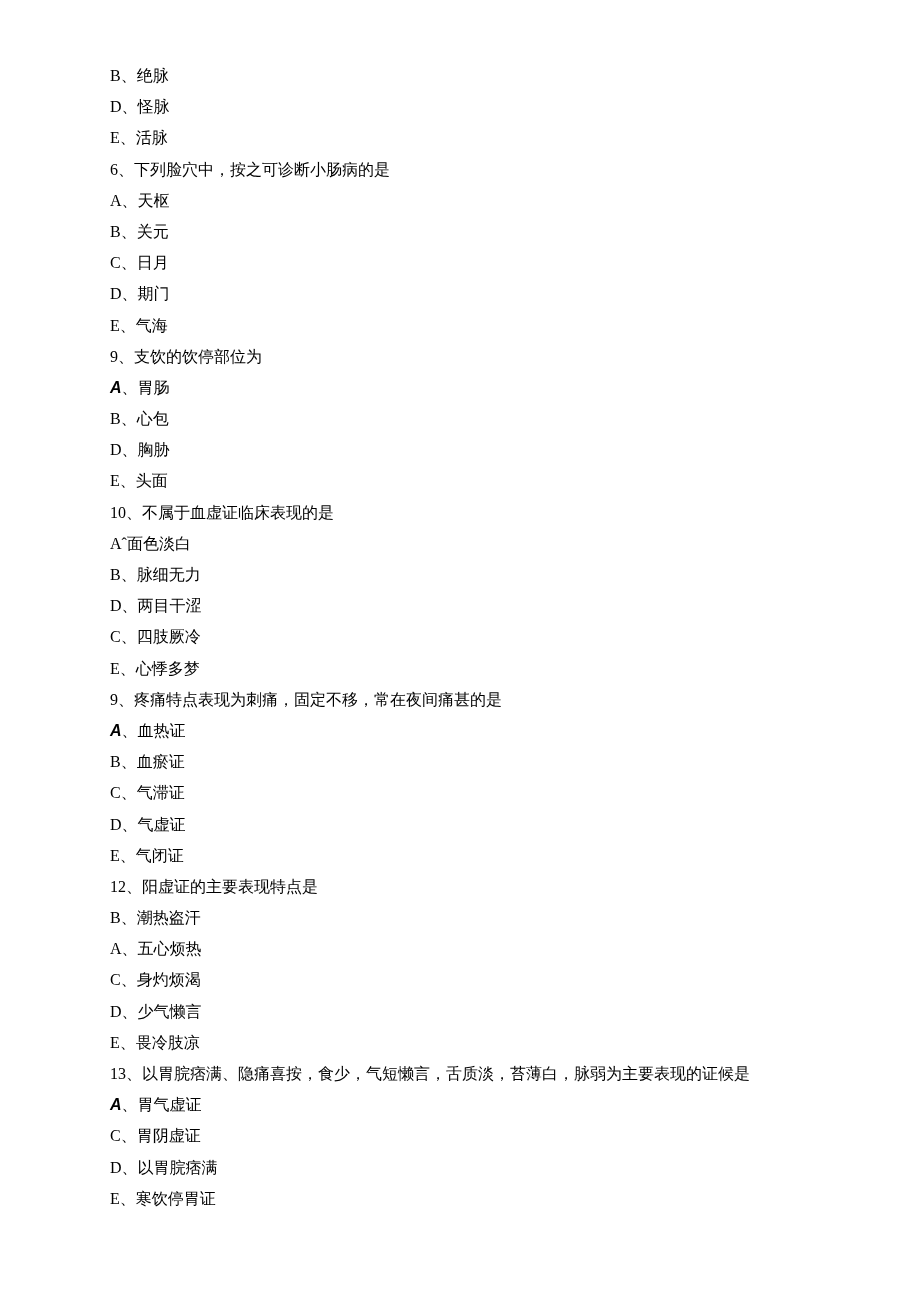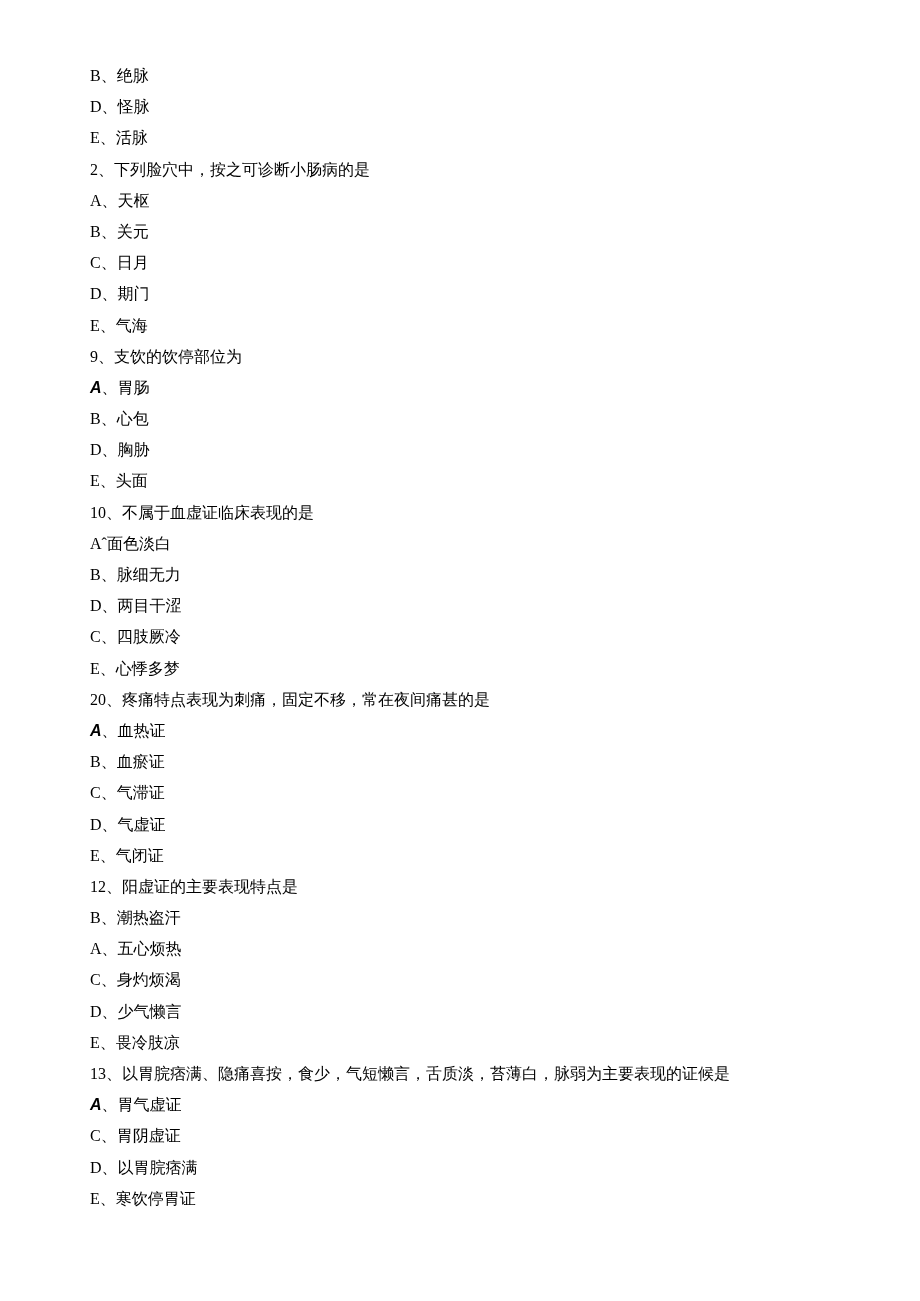--- a/index.html
+++ b/index.html
@@ -11,52 +11,53 @@
       background: #ffffff;
       font-family: "SimSun", "宋体", serif;
       font-size: 16px;
       color: #000000;
       line-height: 1.95;
       padding: 60px 90px 60px 90px;
       width: 920px;
     }
     .line {
       white-space: nowrap;
+      margin-left: 20px;
     }
     .italic {
       font-style: italic;
       font-family: Arial, sans-serif;
       font-weight: 600;
     }
   </style>
 </head>
 <body>
 
 <div id="content">
     <div class="line">B、绝脉</div>
     <div class="line">D、怪脉</div>
     <div class="line">E、活脉</div>
-    <div class="line">2、下列脸穴中，按之可诊断小肠病的是</div>
+    <div class="line">6、下列脸穴中，按之可诊断小肠病的是</div>
     <div class="line">A、天枢</div>
     <div class="line">B、关元</div>
     <div class="line">C、日月</div>
     <div class="line">D、期门</div>
     <div class="line">E、气海</div>
     <div class="line">9、支饮的饮停部位为</div>
     <div class="line"><span class="italic">A</span><span>、胃肠</span></div>
     <div class="line">B、心包</div>
     <div class="line">D、胸胁</div>
     <div class="line">E、头面</div>
     <div class="line">10、不属于血虚证临床表现的是</div>
     <div class="line">Aˆ面色淡白</div>
     <div class="line">B、脉细无力</div>
     <div class="line">D、两目干涩</div>
     <div class="line">C、四肢厥冷</div>
     <div class="line">E、心悸多梦</div>
-    <div class="line">20、疼痛特点表现为刺痛，固定不移，常在夜间痛甚的是</div>
+    <div class="line">9、疼痛特点表现为刺痛，固定不移，常在夜间痛甚的是</div>
     <div class="line"><span class="italic">A</span><span>、血热证</span></div>
     <div class="line">B、血瘀证</div>
     <div class="line">C、气滞证</div>
     <div class="line">D、气虚证</div>
     <div class="line">E、气闭证</div>
     <div class="line">12、阳虚证的主要表现特点是</div>
     <div class="line">B、潮热盗汗</div>
     <div class="line">A、五心烦热</div>
     <div class="line">C、身灼烦渴</div>
     <div class="line">D、少气懒言</div>

